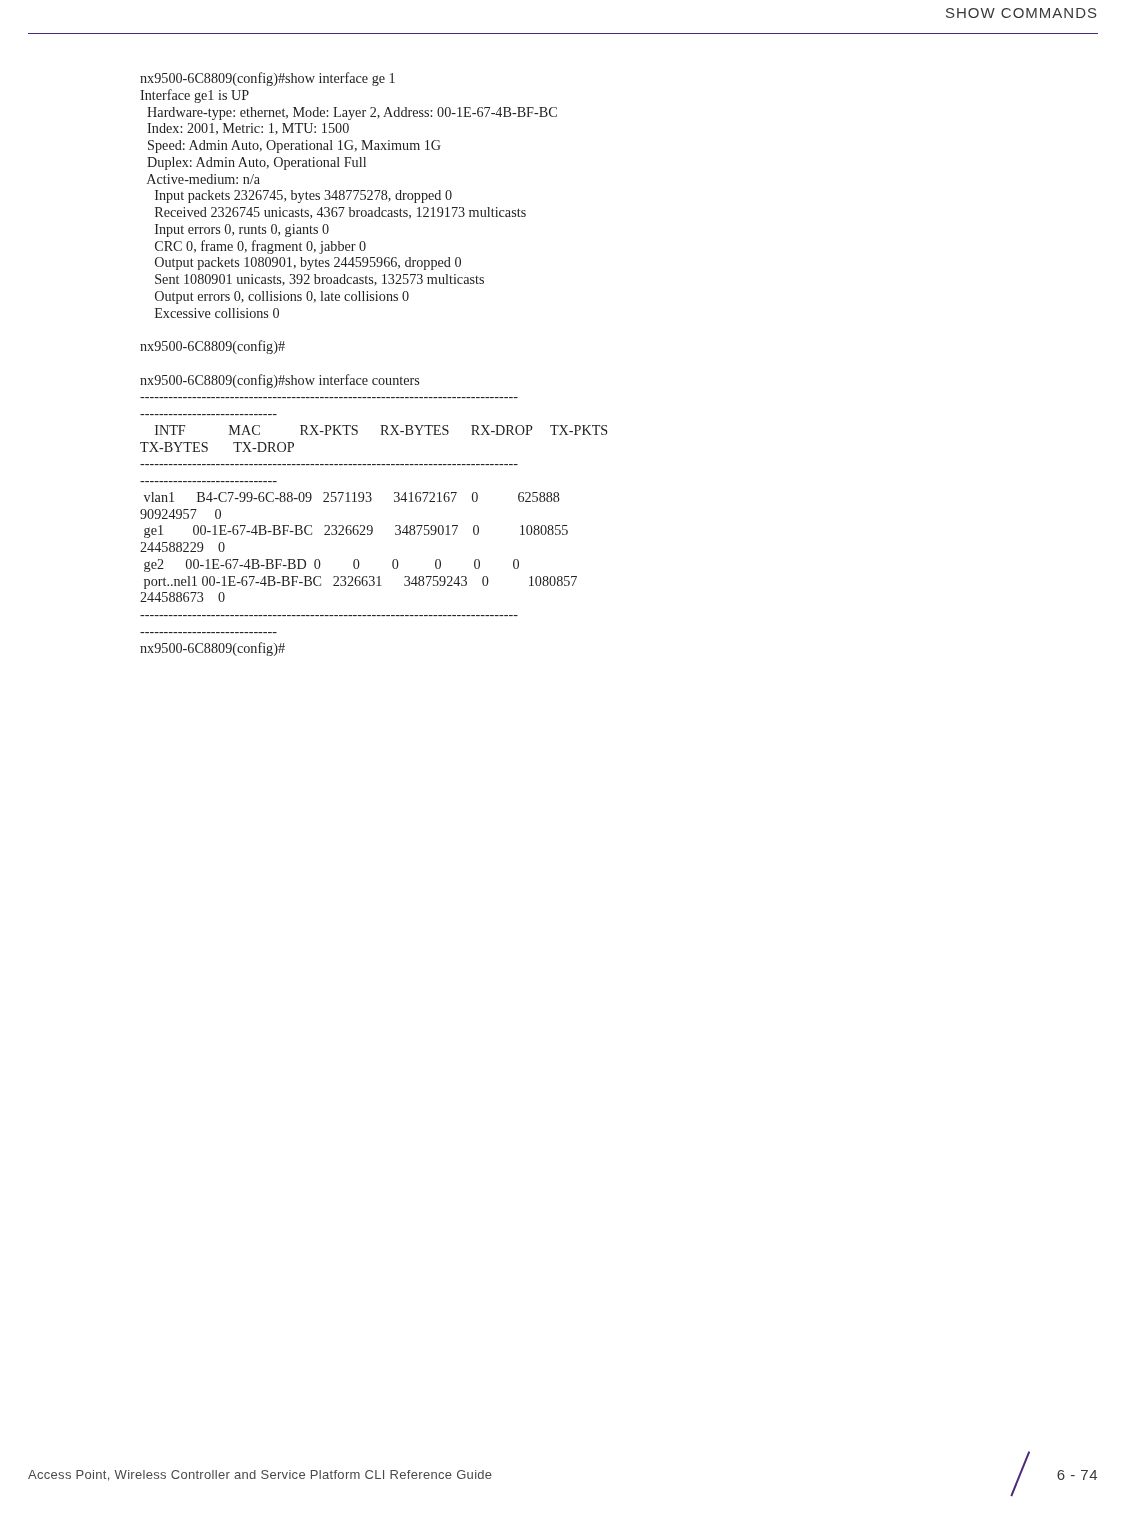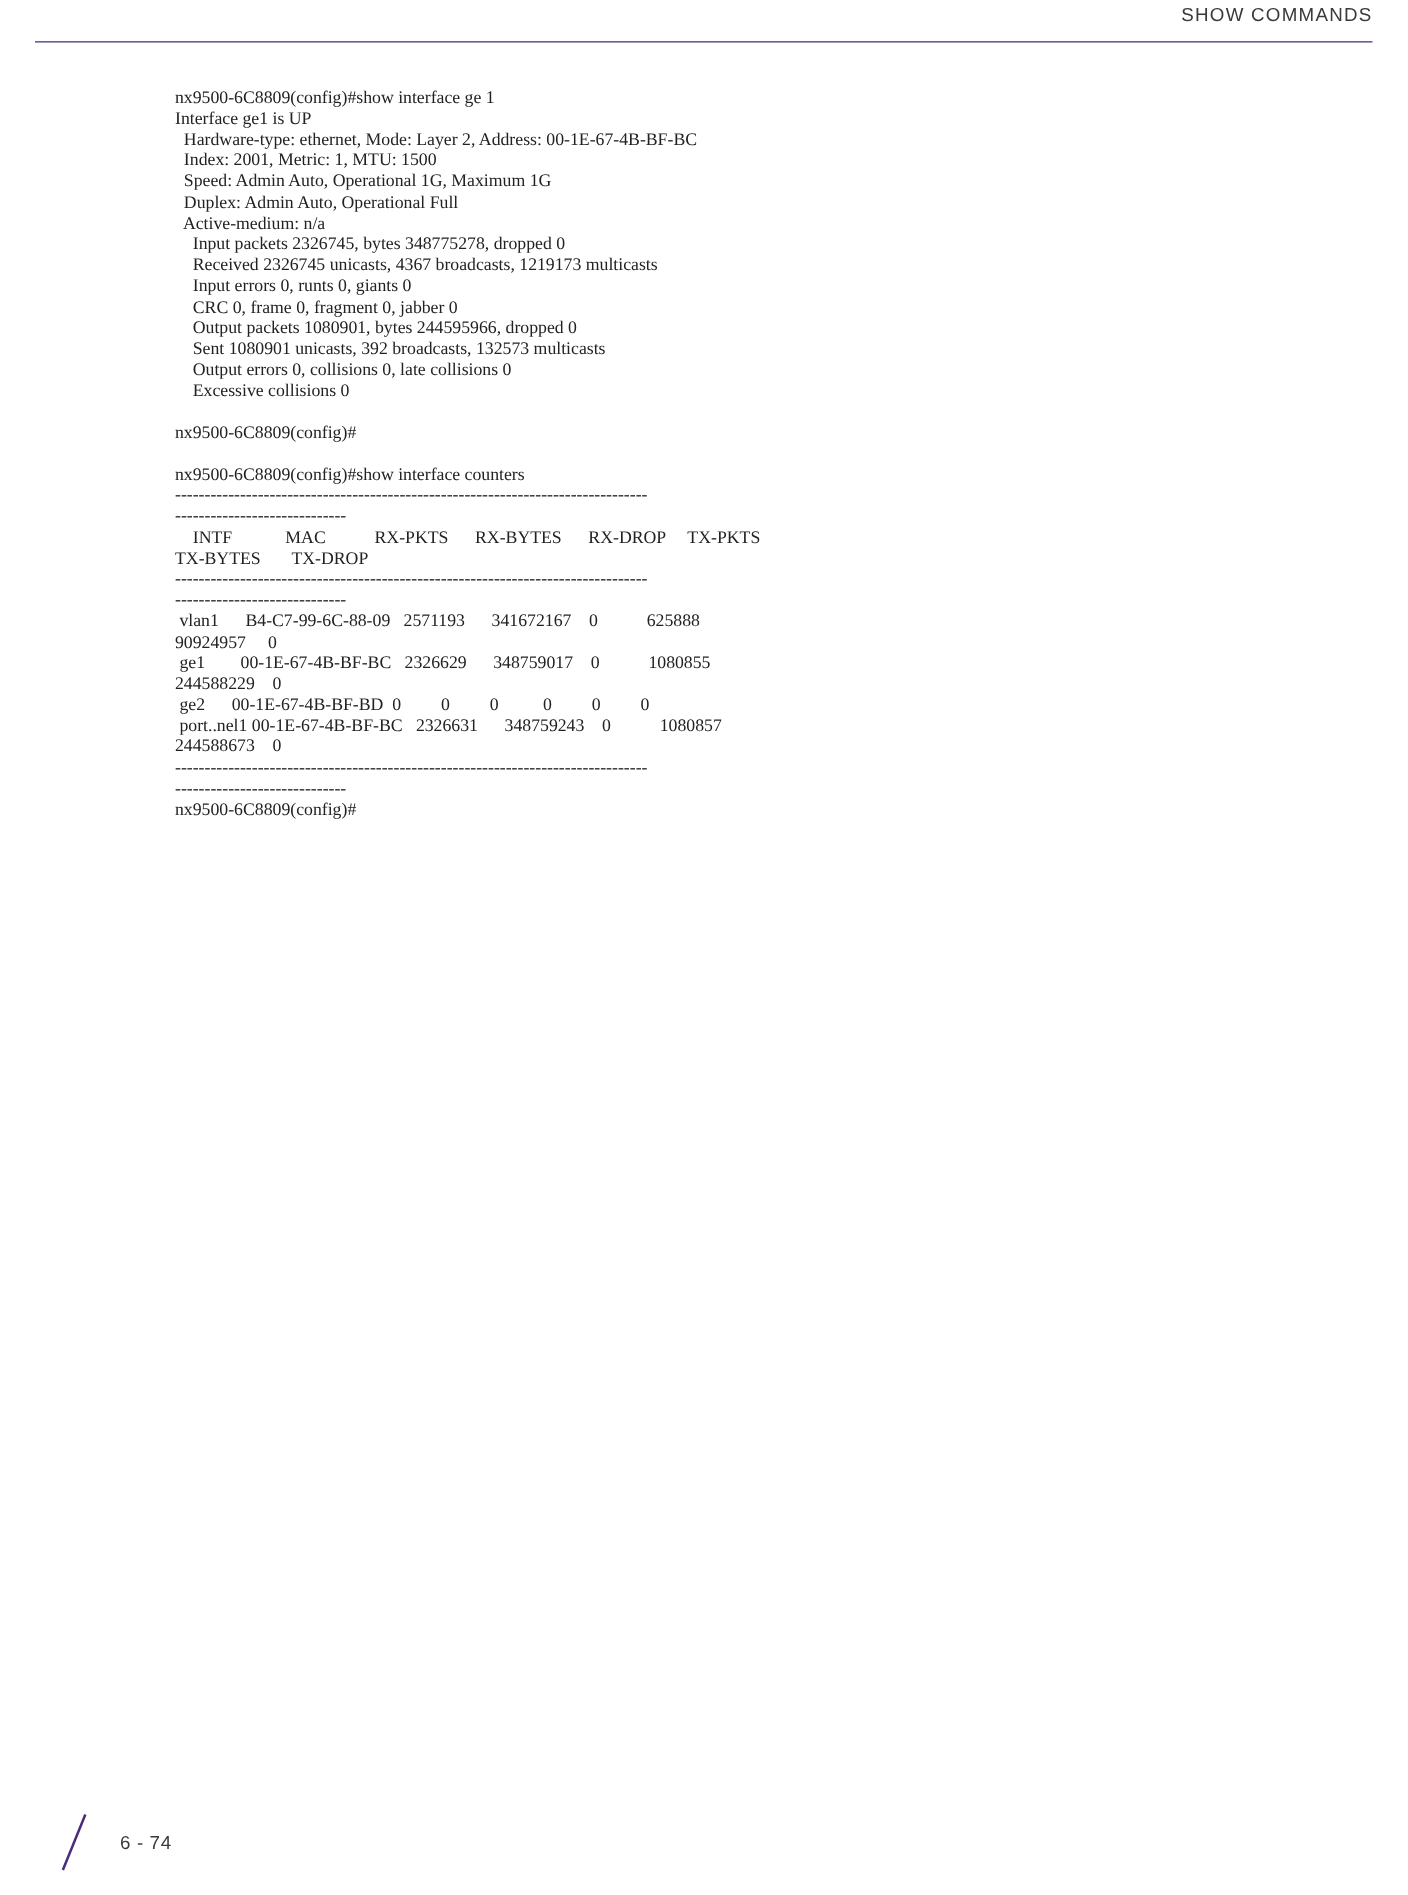--- a/index.html
+++ b/index.html
@@ -111,17 +111,18 @@
 <span> ge1        00-1E-67-4B-BF-BC   2326629      348759017    0           1080855    </span>
 <span>244588229    0</span>
 <span> ge2      00-1E-67-4B-BF-BD  0         0         0          0         0         0</span>
 <span> port..nel1 00-1E-67-4B-BF-BC   2326631      348759243    0           1080857    </span>
 <span>244588673    0</span>
 <span>--------------------------------------------------------------------------------</span>
 <span>-----------------------------</span>
 <span>nx9500-6C8809(config)#</span></div>
 
 <div class="footer">
+  <div class="footer-text">Access Point, Wireless Controller and Service Platform CLI Reference Guide</div>
   <div class="footer-right">
     <div class="footer-slash"></div>
     <div class="page-num">6 - 74</div>
   </div>
 </div>
 
 </body></html>

